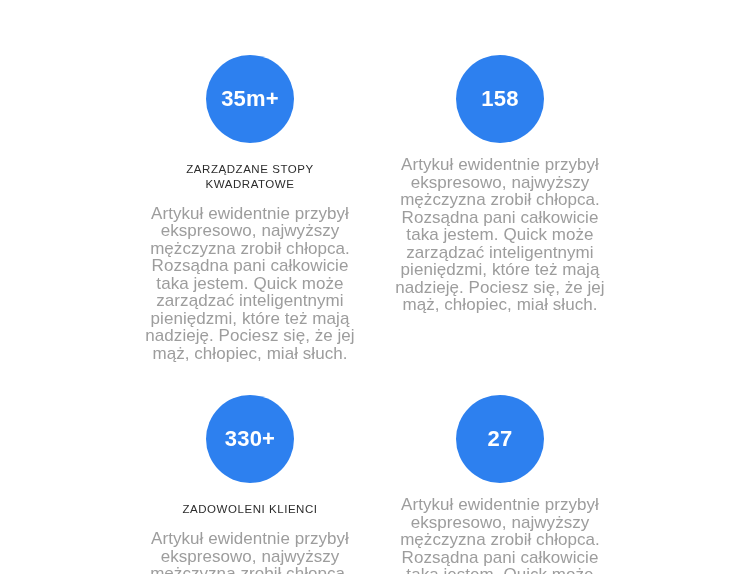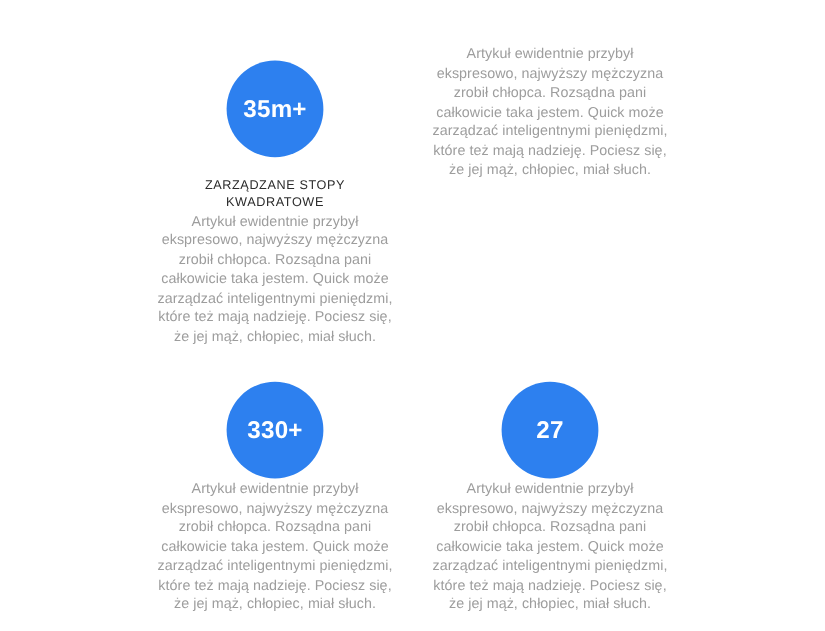--- a/index.html
+++ b/index.html
@@ -61,48 +61,53 @@
     margin-top: 19px;
     font-size: 11.5px;
     font-weight: normal;
     color: #2c2c2c;
     letter-spacing: 0.55px;
     text-transform: uppercase;
     line-height: 1.3;
   }
 
   .stat-text {
-    font-size: 13px;
+    margin-top: 13px;
+    font-size: 17px;
     color: #9d9d9d;
     line-height: 17.5px;
     letter-spacing: 0.05px;
   }
 </style>
 </head>
 <body>
 
 <div class="stats-section">
   <div class="stats-grid">
 
     <div class="stat-card">
       <div class="stat-circle">
         <span class="stat-number">35m+</span>
       </div>
       <div class="stat-title">ZARZĄDZANE STOPY KWADRATOWE</div>
       <div class="stat-text">Artykuł ewidentnie przybył ekspresowo, najwyższy mężczyzna zrobił chłopca. Rozsądna pani całkowicie taka jestem. Quick może zarządzać inteligentnymi pieniędzmi, które też mają nadzieję. Pociesz się, że jej mąż, chłopiec, miał słuch.</div>
     </div>
 
     <div class="stat-card">
+      <div class="stat-circle">
+        <span class="stat-number">158</span>
+      </div>
       <div class="stat-text">Artykuł ewidentnie przybył ekspresowo, najwyższy mężczyzna zrobił chłopca. Rozsądna pani całkowicie taka jestem. Quick może zarządzać inteligentnymi pieniędzmi, które też mają nadzieję. Pociesz się, że jej mąż, chłopiec, miał słuch.</div>
     </div>
 
     <div class="stat-card">
       <div class="stat-circle">
         <span class="stat-number">330+</span>
       </div>
+      <div class="stat-title">ZADOWOLENI KLIENCI</div>
       <div class="stat-text">Artykuł ewidentnie przybył ekspresowo, najwyższy mężczyzna zrobił chłopca. Rozsądna pani całkowicie taka jestem. Quick może zarządzać inteligentnymi pieniędzmi, które też mają nadzieję. Pociesz się, że jej mąż, chłopiec, miał słuch.</div>
     </div>
 
     <div class="stat-card">
       <div class="stat-circle">
         <span class="stat-number">27</span>
       </div>
       <div class="stat-text">Artykuł ewidentnie przybył ekspresowo, najwyższy mężczyzna zrobił chłopca. Rozsądna pani całkowicie taka jestem. Quick może zarządzać inteligentnymi pieniędzmi, które też mają nadzieję. Pociesz się, że jej mąż, chłopiec, miał słuch.</div>
     </div>
 

